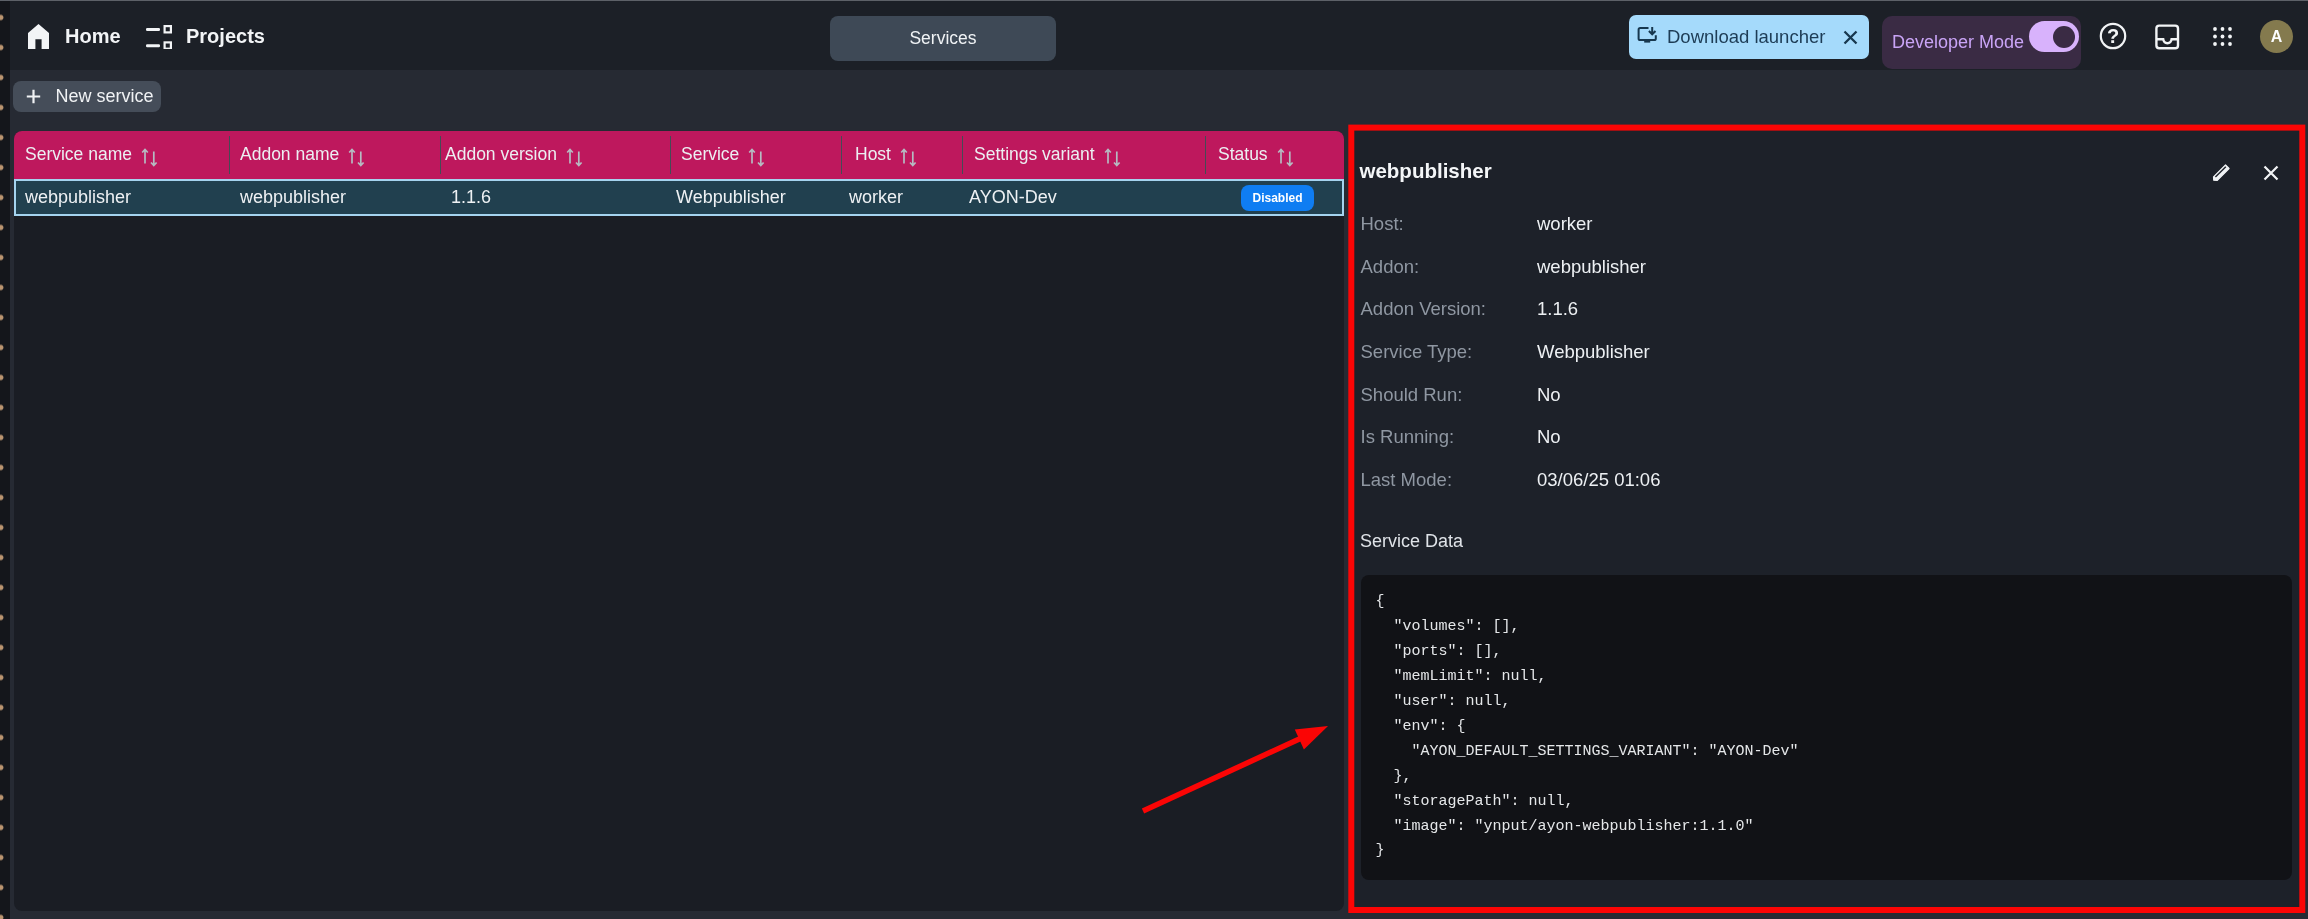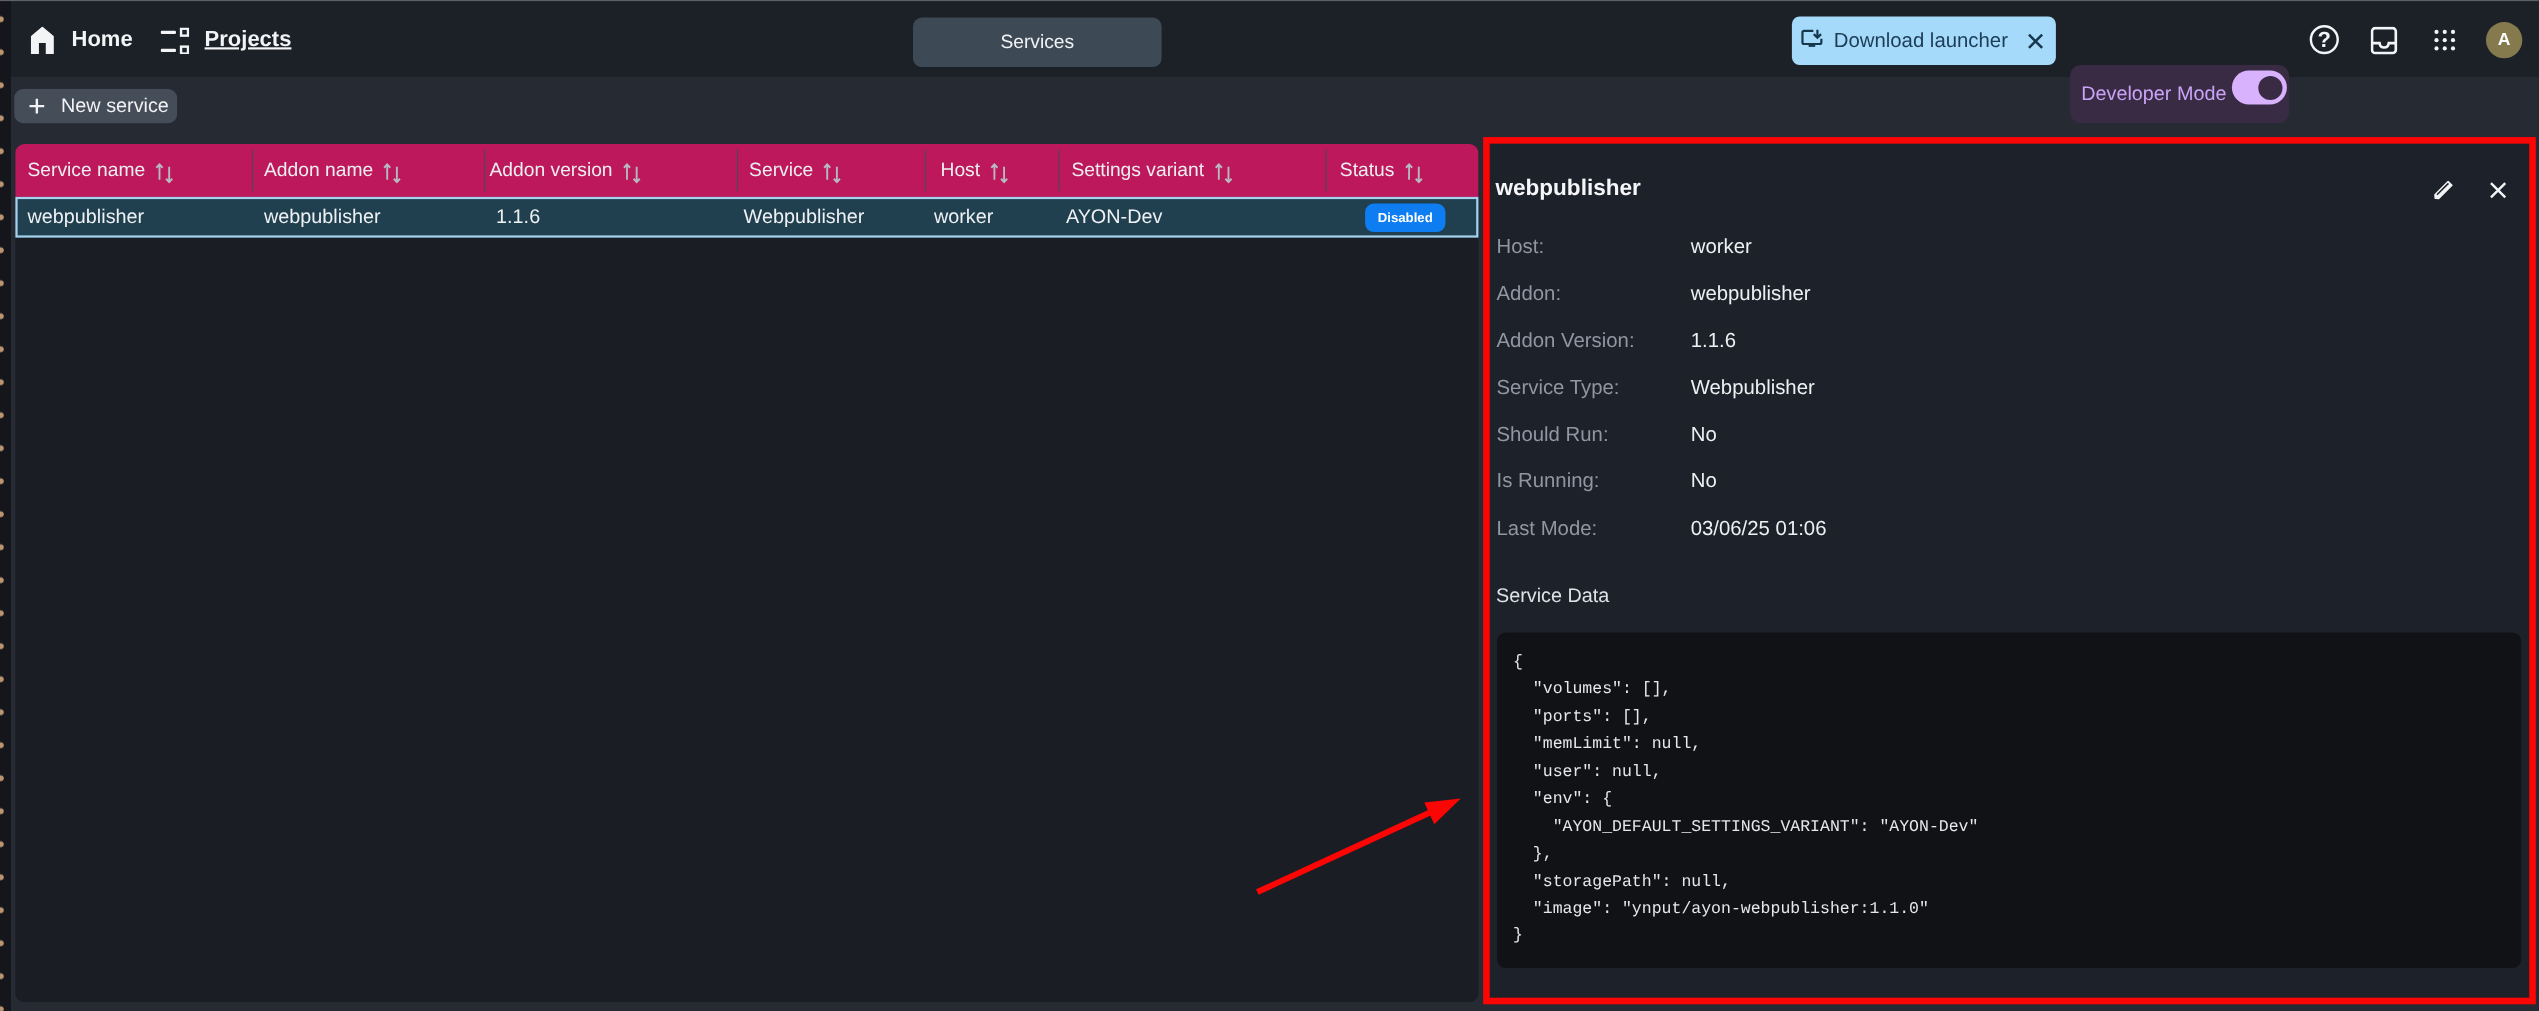--- a/index.html
+++ b/index.html
@@ -11,21 +11,21 @@
   #band { left:0; top:70px; width:2308px; height:849px; background:#262a33; }
   #leftstrip { left:0; top:0; width:10px; height:919px; background-color:#14161b;
     background-image:radial-gradient(circle 3.1px at 0.8px 15px, #bb9570 2.2px, rgba(187,149,112,0) 3.1px);
     background-size:10px 30px; background-position:0 2.5px; background-repeat:repeat-y; }
   .navtext { color:#f2f4f6; font-weight:bold; font-size:20px; }
   #svc-btn { left:830px; top:16px; width:226px; height:45px; background:#3e4956; border-radius:8px;
              display:flex; align-items:center; justify-content:center; color:#f0f3f5; font-size:17.5px; font-weight:500;}
   #dl-btn { left:1629px; top:15px; width:240px; height:44px; background:#a5dafb; border-radius:7px;
             display:flex; align-items:center; color:#1d3c55; font-size:18.5px; font-weight:500; white-space:nowrap; }
   #dev-pill { left:1882px; top:16px; width:199px; height:53px; background:#3a2b44; border-radius:10px;
-            display:flex; align-items:center; color:#c9a4f6; font-size:18px; white-space:nowrap;margin-top:43px; }
+            display:flex; align-items:center; color:#c9a4f6; font-size:18px; white-space:nowrap; }
   #dev-track { position:absolute; left:147px; top:5px; width:50px; height:31px; background:#d8b2fc; border-radius:16px; }
   #dev-knob { position:absolute; right:4px; top:4.5px; width:22px; height:22px; border-radius:50%; background:#3a2b44; }
   #avatar { left:2260px; top:20px; width:33px; height:33px; border-radius:50%; background:#847a4e;
             display:flex; align-items:center; justify-content:center; color:#fbfcfd; font-size:16px; font-weight:bold; }
   #new-btn { left:13px; top:81px; width:148px; height:31px; background:#454d59; border-radius:8px;
              display:flex; align-items:center; color:#f0f2f4; font-size:18px; }
   
   #table { left:14px; top:131px; width:1330px; height:780px; background:#1a1d24; border-radius:8px; }
   #thead { position:absolute; left:0; top:0; width:100%; height:47.5px; background:#be185d; border-radius:8px 8px 0 0; }
   .th { position:absolute; top:0; height:47.5px; display:flex; align-items:center; gap:8px;
@@ -62,21 +62,21 @@
   </div>
 <div class="abs navtext" style="left:65px; top:25px;">Home</div>
 <div class="abs" style="left:145.5px; top:24.5px;">
     <svg class="icon" width="26" height="24" viewBox="0 0 26 24">
       <rect x="0" y="3" width="14" height="3" rx="1.2" fill="#f2f4f6"></rect>
       <rect x="0" y="19.3" width="14" height="3" rx="1.2" fill="#f2f4f6"></rect>
       <rect x="18.6" y="1.1" width="6.3" height="6.3" fill="none" stroke="#f2f4f6" stroke-width="2.2"></rect>
       <rect x="18.6" y="17.4" width="6.3" height="6.3" fill="none" stroke="#f2f4f6" stroke-width="2.2"></rect>
     </svg>
   </div>
-<div class="abs navtext" style="left:186px; top:25px;text-decoration:underline;">Projects</div>
+<div class="abs navtext" style="left:186px; top:25px;">Projects</div>
 <div class="abs" id="svc-btn">Services</div>
 <div class="abs" id="dl-btn">
     <span style="margin-left:8px; margin-top:-3px; display:block;">
       <svg class="icon" width="21" height="19" viewBox="0 0 21 19" fill="none" stroke="#17374e" stroke-width="2">
         <path d="M11.5 2 H3.2 Q1.6 2 1.6 3.6 V12.4 Q1.6 14 3.2 14 H17.2 Q18.8 14 18.8 12.4 V9.2"></path>
         <path d="M15.2 1 V8 M11.9 5 L15.2 8.3 L18.5 5"></path>
         <rect x="7.2" y="14" width="6" height="2.6" fill="#17374e" stroke="none"></rect>
       </svg>
     </span>
     <span style="margin-left:9px;">Download launcher</span>

